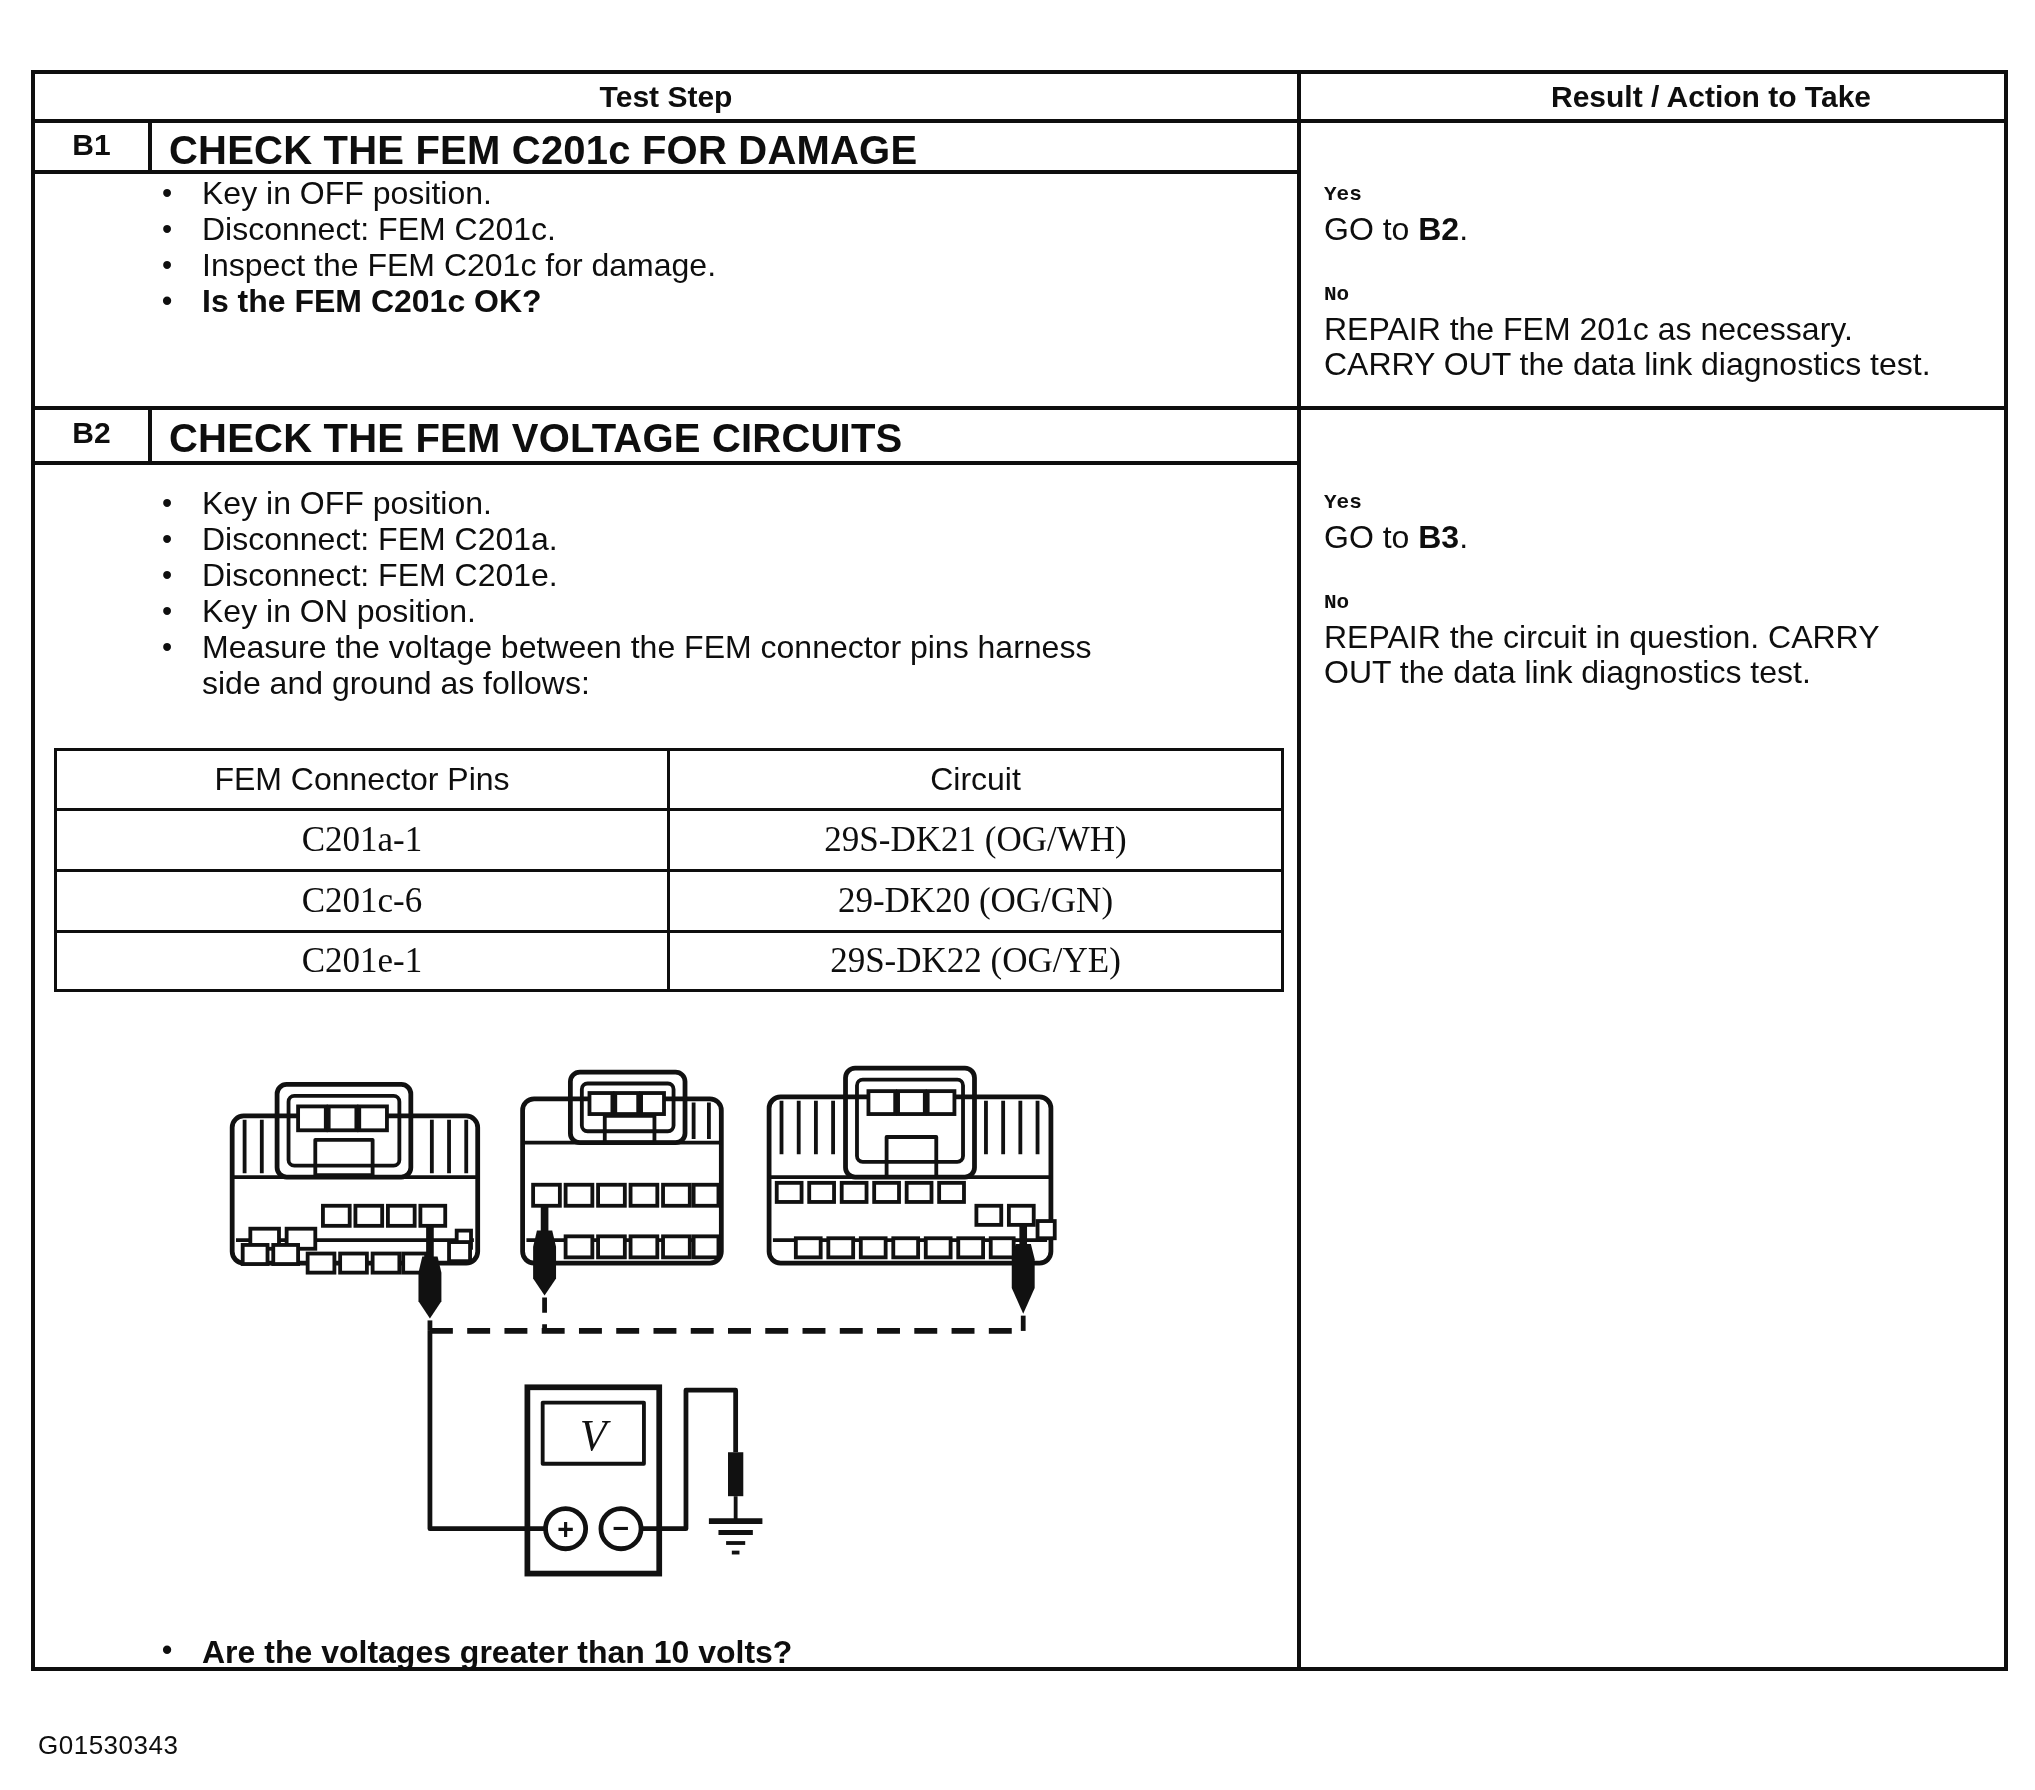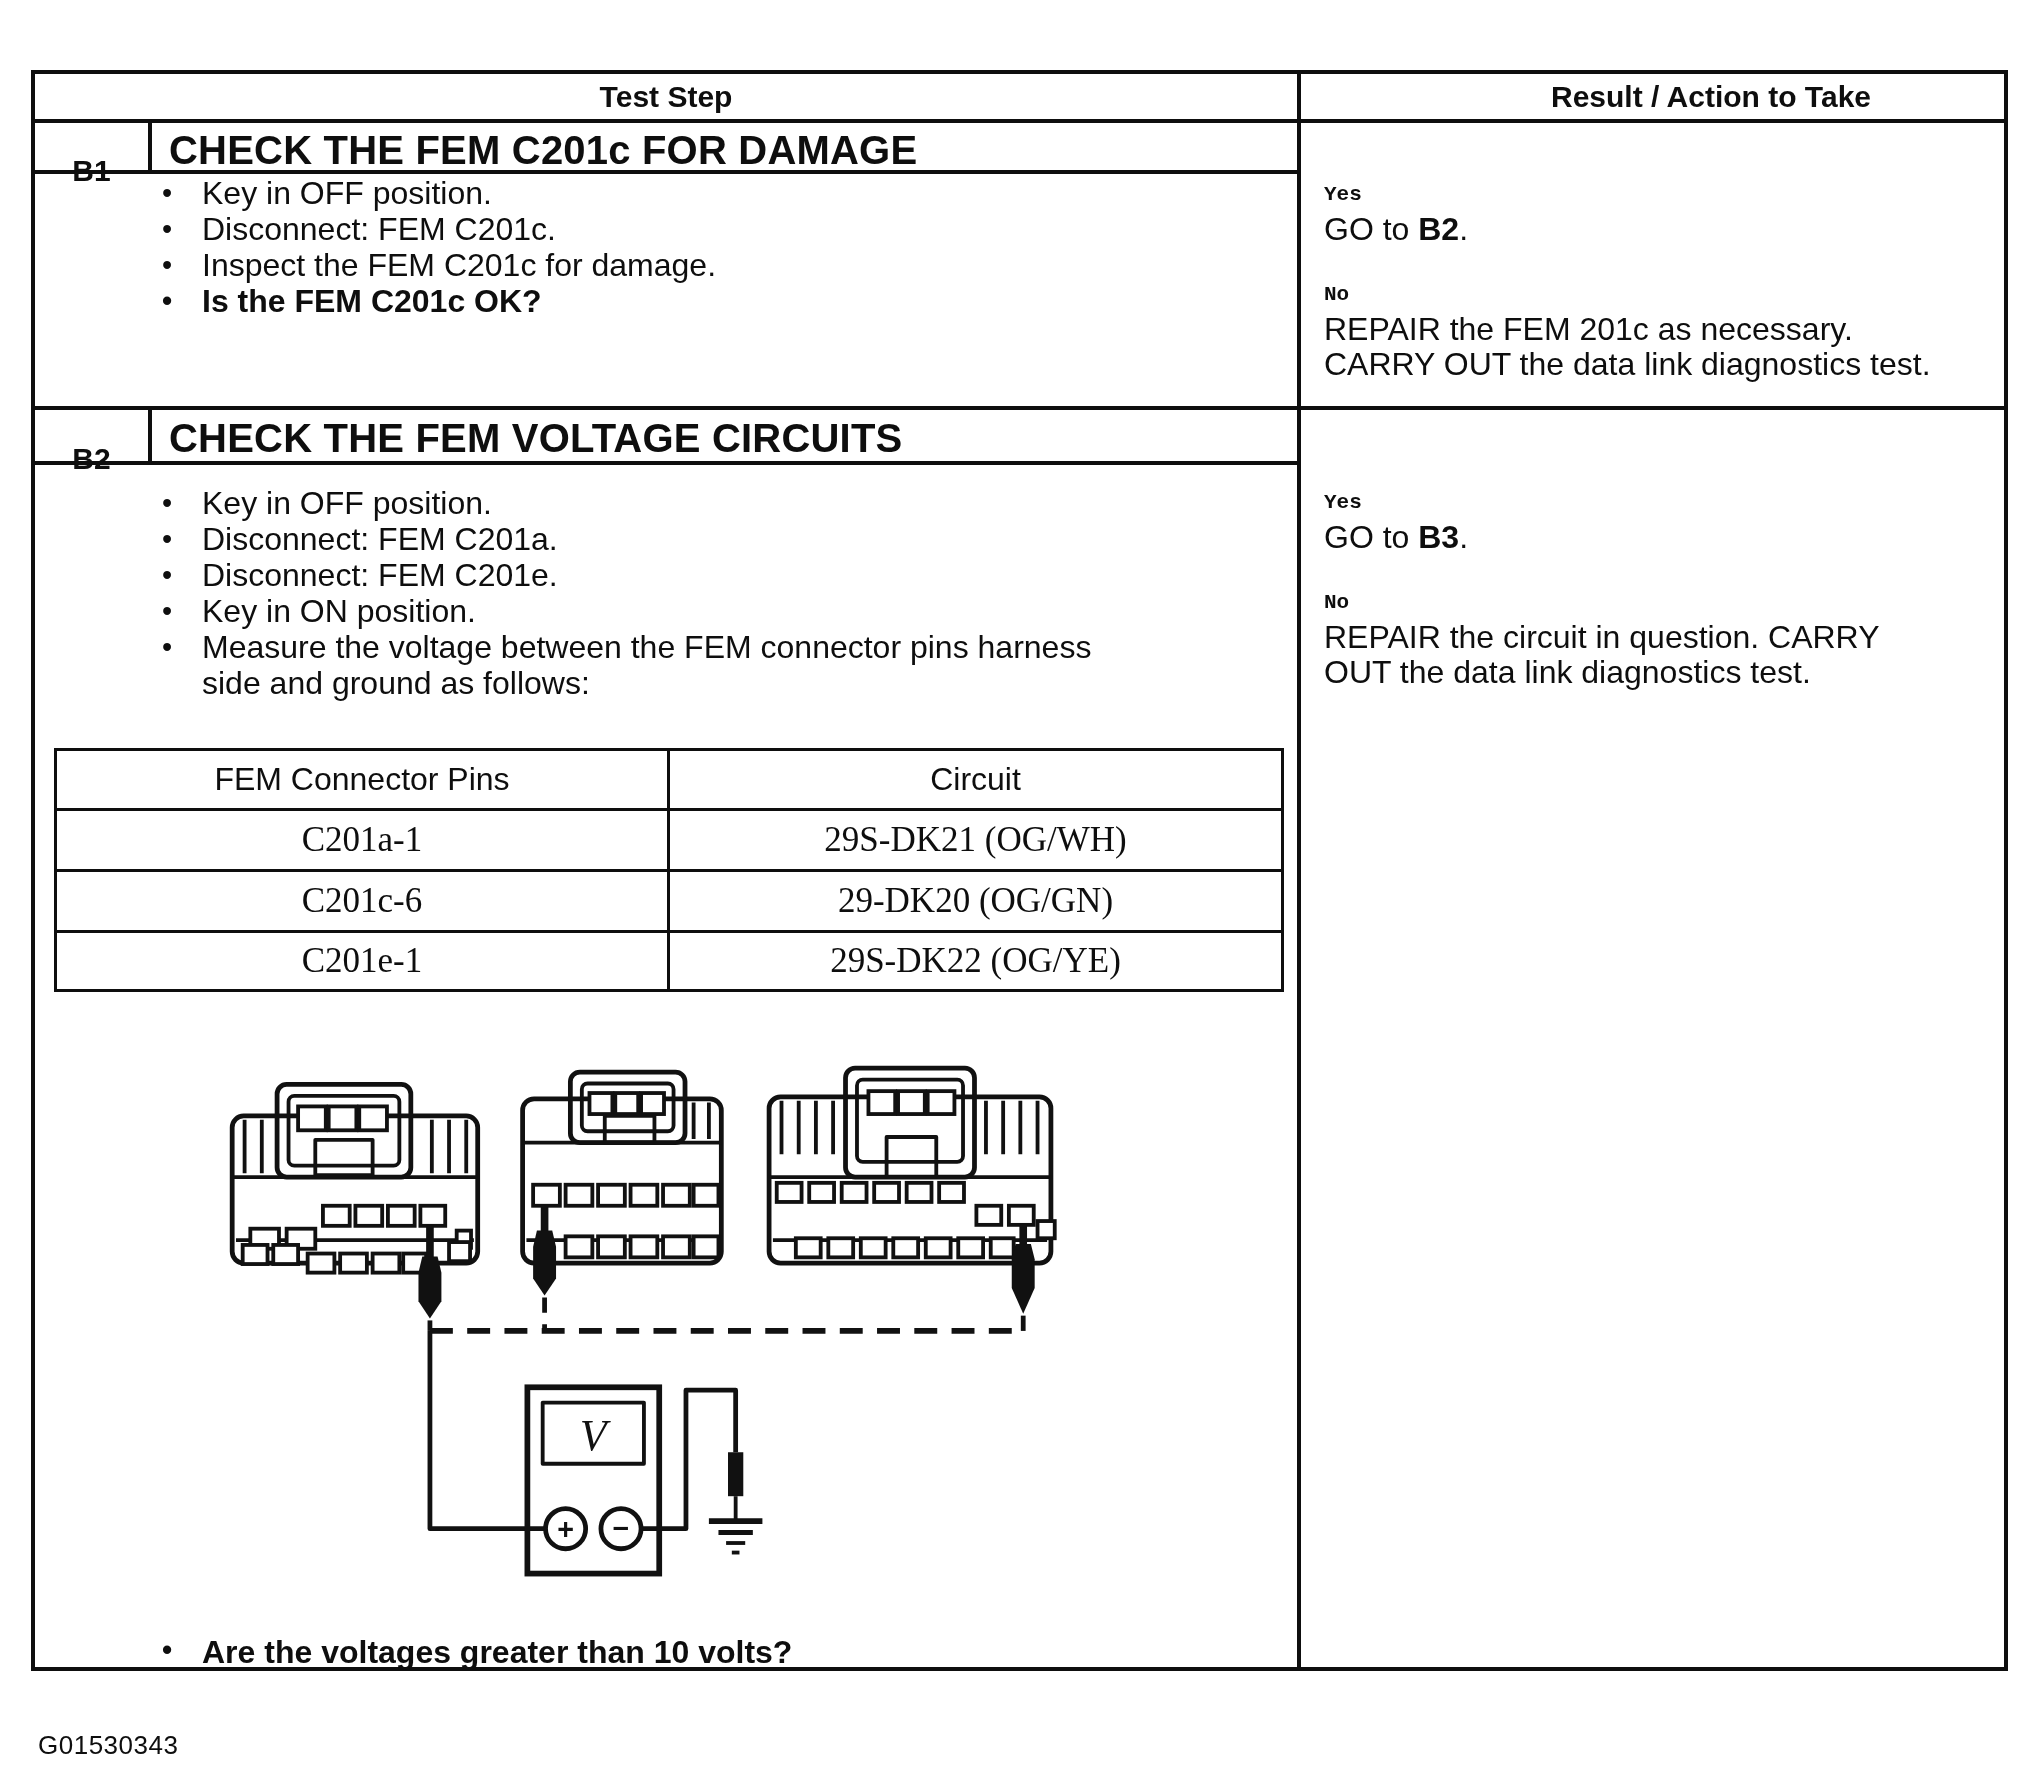--- a/index.html
+++ b/index.html
@@ -7,21 +7,21 @@
     position:relative;width:2035px;height:1790px;background:#ffffff;
     font-family:"Liberation Sans", sans-serif;color:#0e0e0e;overflow:hidden;
   }
   .doc-table{
     position:absolute;left:31px;top:70px;width:1969px;height:1593px;
     border:4.8px solid #0e0e0e;background:#ffffff;
   }
   .hline{position:absolute;background:#0e0e0e;height:3.8px;}
   .vline{position:absolute;background:#0e0e0e;width:3.8px;}
   .cell-title{position:absolute;font-weight:bold;font-size:30px;text-align:center;}
-  .step-id{position:absolute;font-weight:bold;font-size:30px;text-align:center;margin-top:26px;}
+  .step-id{position:absolute;font-weight:bold;font-size:30px;text-align:center;}
   .step-title{position:absolute;font-weight:bold;font-size:40px;white-space:nowrap;letter-spacing:0.2px;}
   .bullets{position:absolute;font-size:32px;line-height:36px;}
   .bullet-row{display:flex;}
   .bullet-row .dot{width:40px;flex:0 0 40px;font-size:29px;}
   .bullet-row.bold{font-weight:bold;}
   .result{position:absolute;font-size:32px;line-height:35px;width:621px;}
   .result .lbl{font-weight:bold;font-size:21px;font-family:Liberation Mono, monospace;}
   .result .gap{margin-top:30px;}
   .result b{font-weight:bold;}
   .pin-table{

